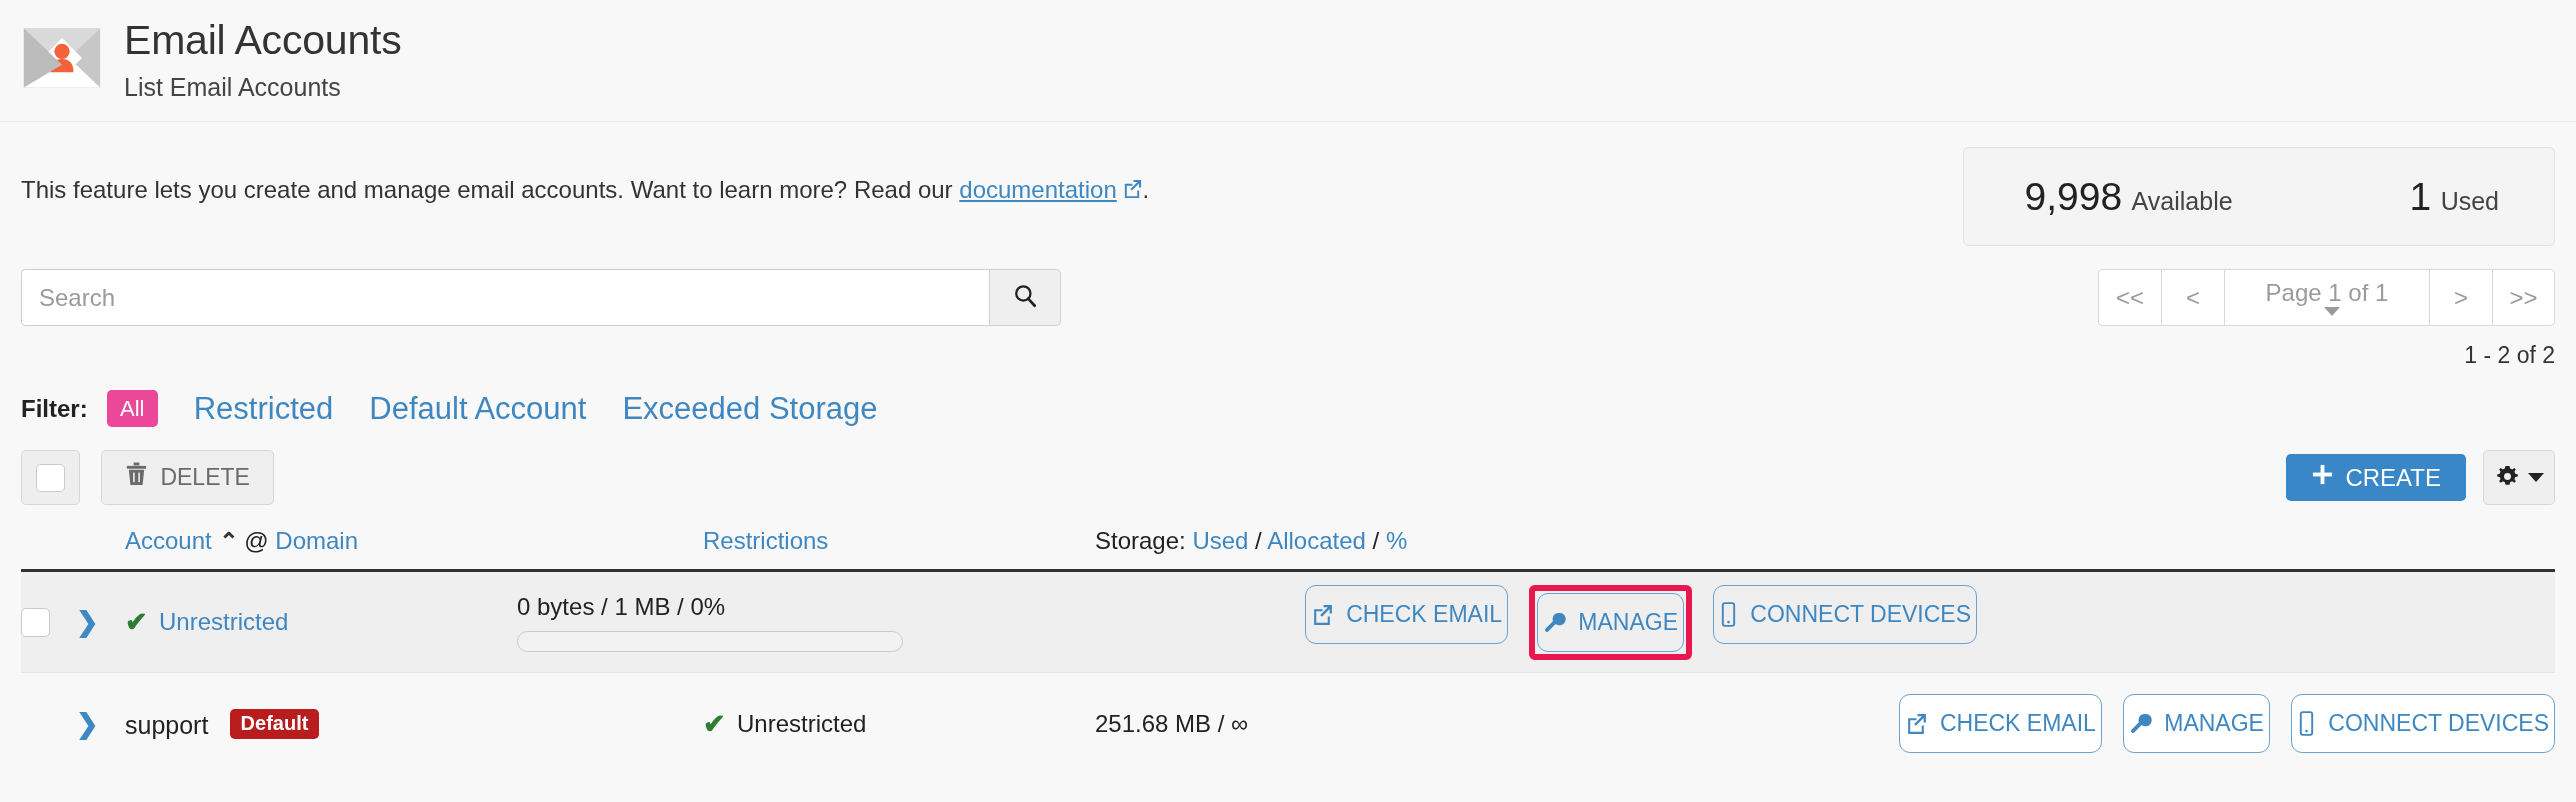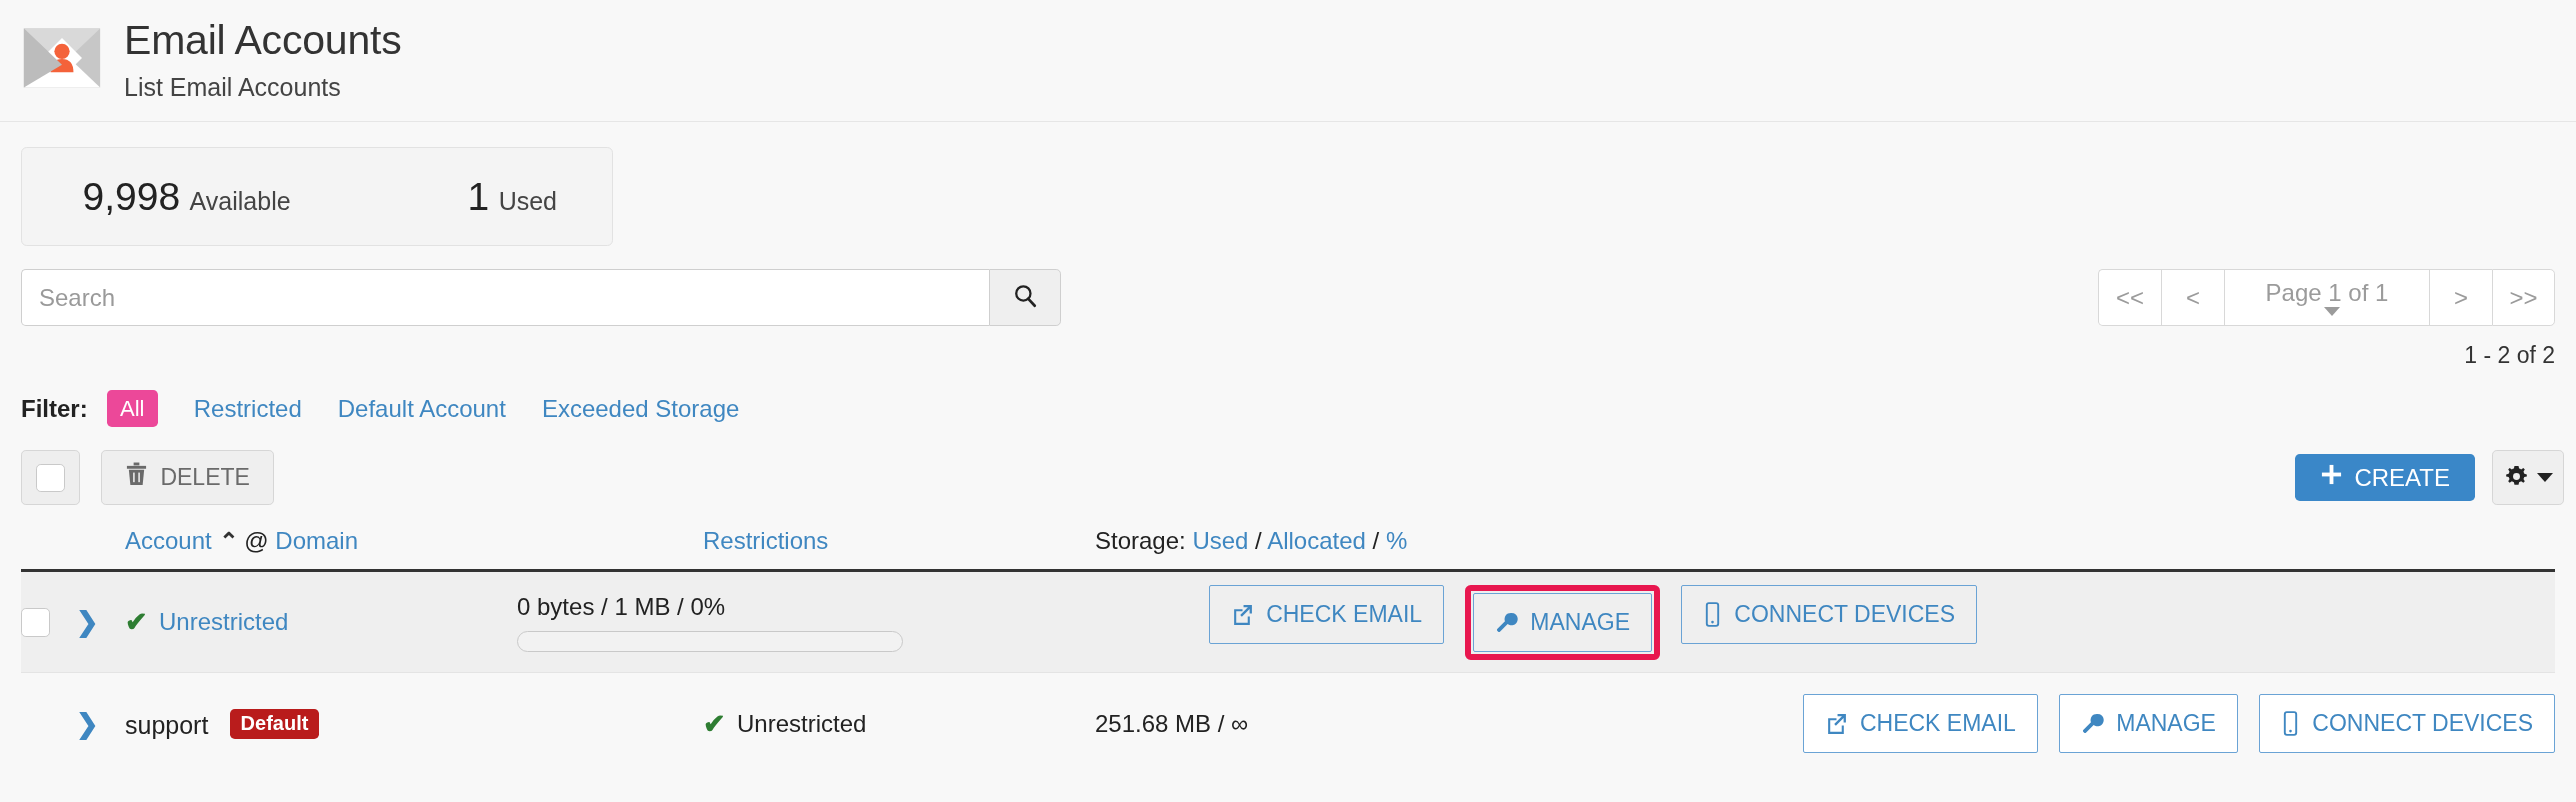--- a/index.html
+++ b/index.html
@@ -99,26 +99,26 @@
   
   .filter-row {
     display: flex; align-items: center;
     padding: 21px 21px 0 21px; gap: 0;
   }
   .filter-label { font-size: 24px; font-weight: bold; color: #222; margin-right: 19px; }
   .filter-pill {
     font-size: 22px; color: #fff; background: #ec4899;
     border-radius: 4.8px; padding: 5.7px 13.3px; cursor: pointer;
   }
-  .filter-link { font-size: 24px; color: #3f87c1; margin-left: 36px; cursor: pointer; }
+  .filter-link { font-size: 31px; color: #3f87c1; margin-left: 36px; cursor: pointer; }
 
   
   .action-row {
     display: flex; align-items: center; justify-content: space-between;
-    padding: 23px 12px 0 21px;
+    padding: 23px 21px 0 21px;
   }
   .action-left { display: flex; align-items: center; gap: 21px; }
   .checkbox-box {
     width: 59px; height: 55px; border: 1.9px solid #d6d6d6; border-radius: 4.8px;
     background: #eeeeee; display: flex; align-items: center; justify-content: center;
     cursor: pointer;
   }
   .cbox {
     width: 28.5px; height: 28.5px; border: 1.9px solid #c9c9c9; border-radius: 4.8px;
     background: #fff; cursor: pointer;
@@ -182,24 +182,24 @@
 
   .storage-cell { display: flex; flex-direction: column; justify-content: center; gap: 9.5px; }
   .storage-text { color: #222; }
   .progress {
     width: 386px; height: 21px; border: 1.9px solid #c9c9c9; border-radius: 10.5px;
     background: #f2f2f2; overflow: hidden;
   }
   .progress-fill { height: 100%; background: #5cb85c; border-radius: 10.5px; }
 
   .abtn {
-    height: 59px; border: 1.9px solid #6aa3d5; border-radius: 2px;
+    height: 59px; border: 1.9px solid #6aa3d5; border-radius: 11px;
     background: #fff; color: #3f87c1; font-size: 23px;
     display: flex; align-items: center; justify-content: center; gap: 12.4px;
-    padding: 0 21px; cursor: pointer; white-space: nowrap;
+    padding: 0 5px; cursor: pointer; white-space: nowrap;
     font-family: "Liberation Sans", sans-serif;
   }
   .abtn.on-hover { background: #efefef; }
   .abtn svg { display: block; }
   .highlight-wrap {
     border: 6.7px solid #e8174f; border-radius: 5.7px; padding: 1.9px;
     display: flex;
   }
 </style>
 </head>
@@ -219,20 +219,26 @@
         <polygon points="3,12 43,50 3,74" fill="#bcbcbc"></polygon>
       </svg>
     </div>
     <div class="header-text">
       <div class="page-title">Email Accounts</div>
       <div class="page-subtitle">List Email Accounts</div>
     </div>
   </div>
 
   <div class="intro-row">
+    <div class="intro-text">
+      <span>This feature lets you create and manage email accounts. Want to learn more? Read our </span><a class="link">documentation</a><span class="ext-icon"><svg viewBox="0 0 22 22" xmlns="http://www.w3.org/2000/svg">
+            <path d="M3 6 h8 v2 H5 v11 h11 v-6 h2 v8 H3 Z" fill="#3f87c1"></path>
+            <path d="M12 2 h8 v8 h-2.2 V5.7 l-7.4 7.4 -1.6 -1.6 7.4 -7.4 H12 Z" fill="#3f87c1"></path>
+          </svg></span><span>.</span>
+    </div>
 
     <div class="stats-box">
       <div class="stat stat-avail">
         <span class="stat-num">9,998</span>
         <span class="stat-label">Available</span>
       </div>
       <div class="stat stat-used">
         <span class="stat-num">1</span>
         <span class="stat-label">Used</span>
       </div>

